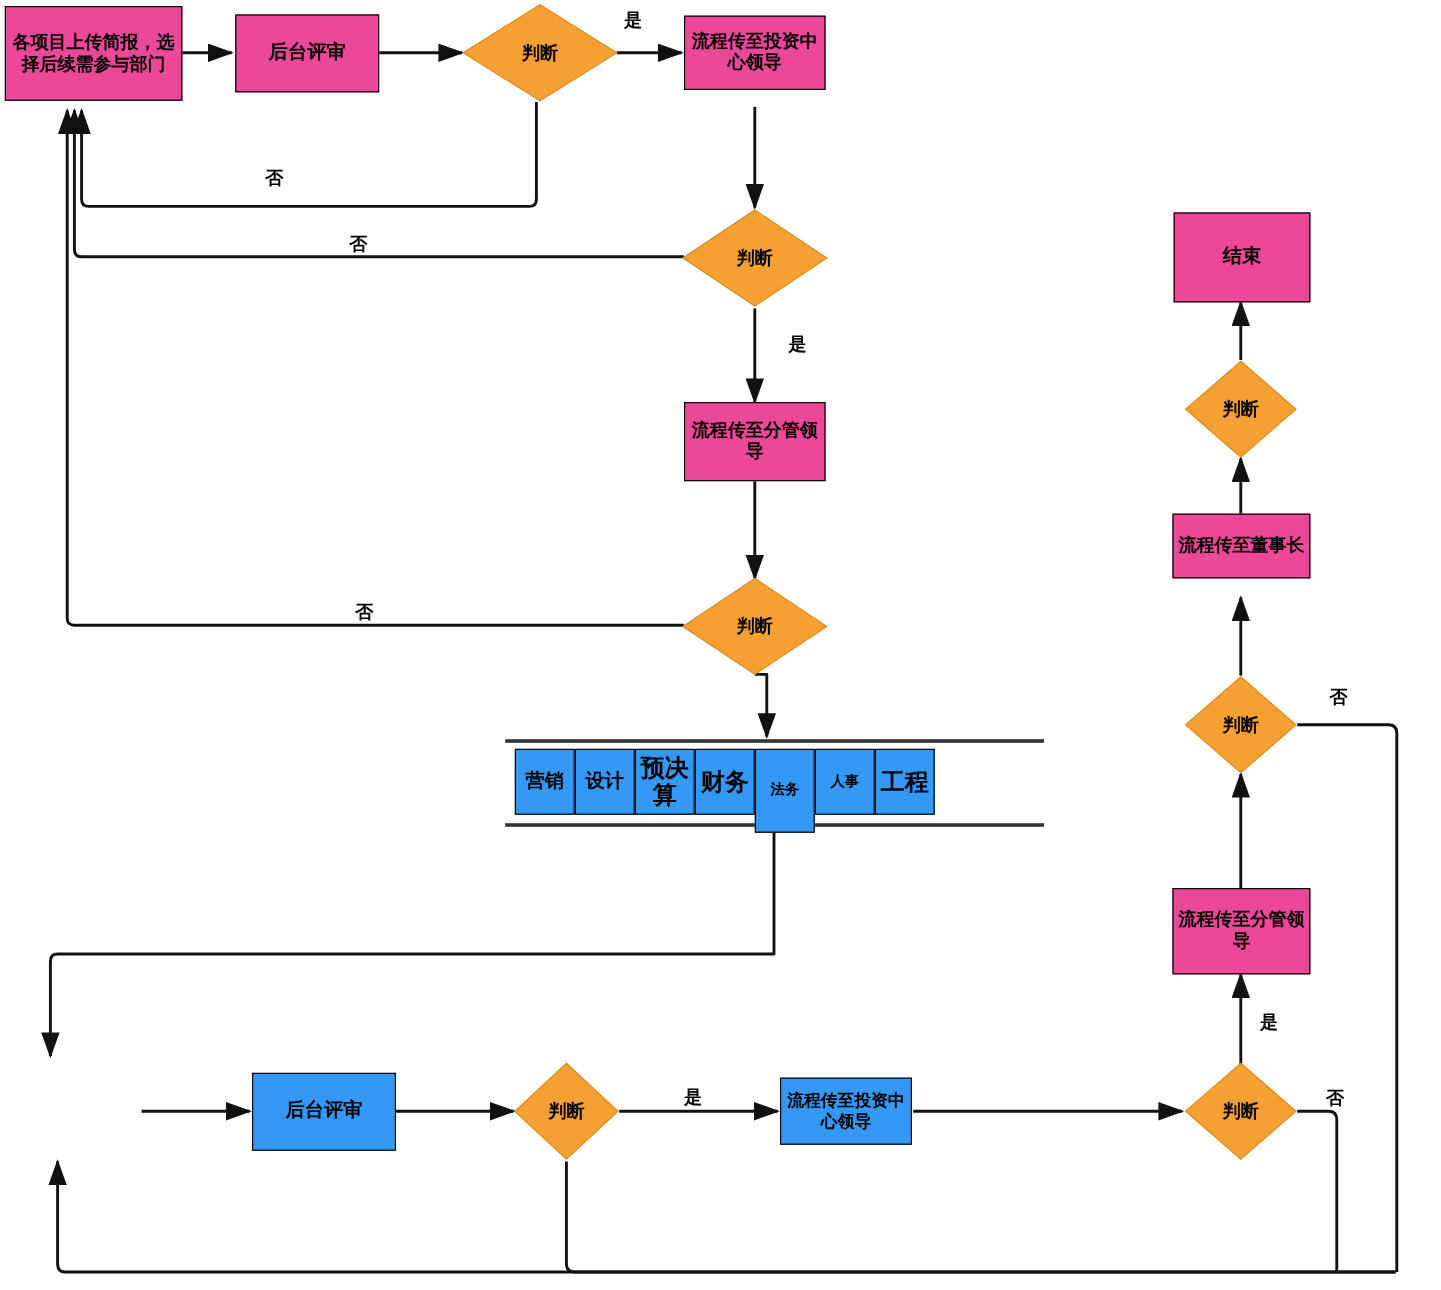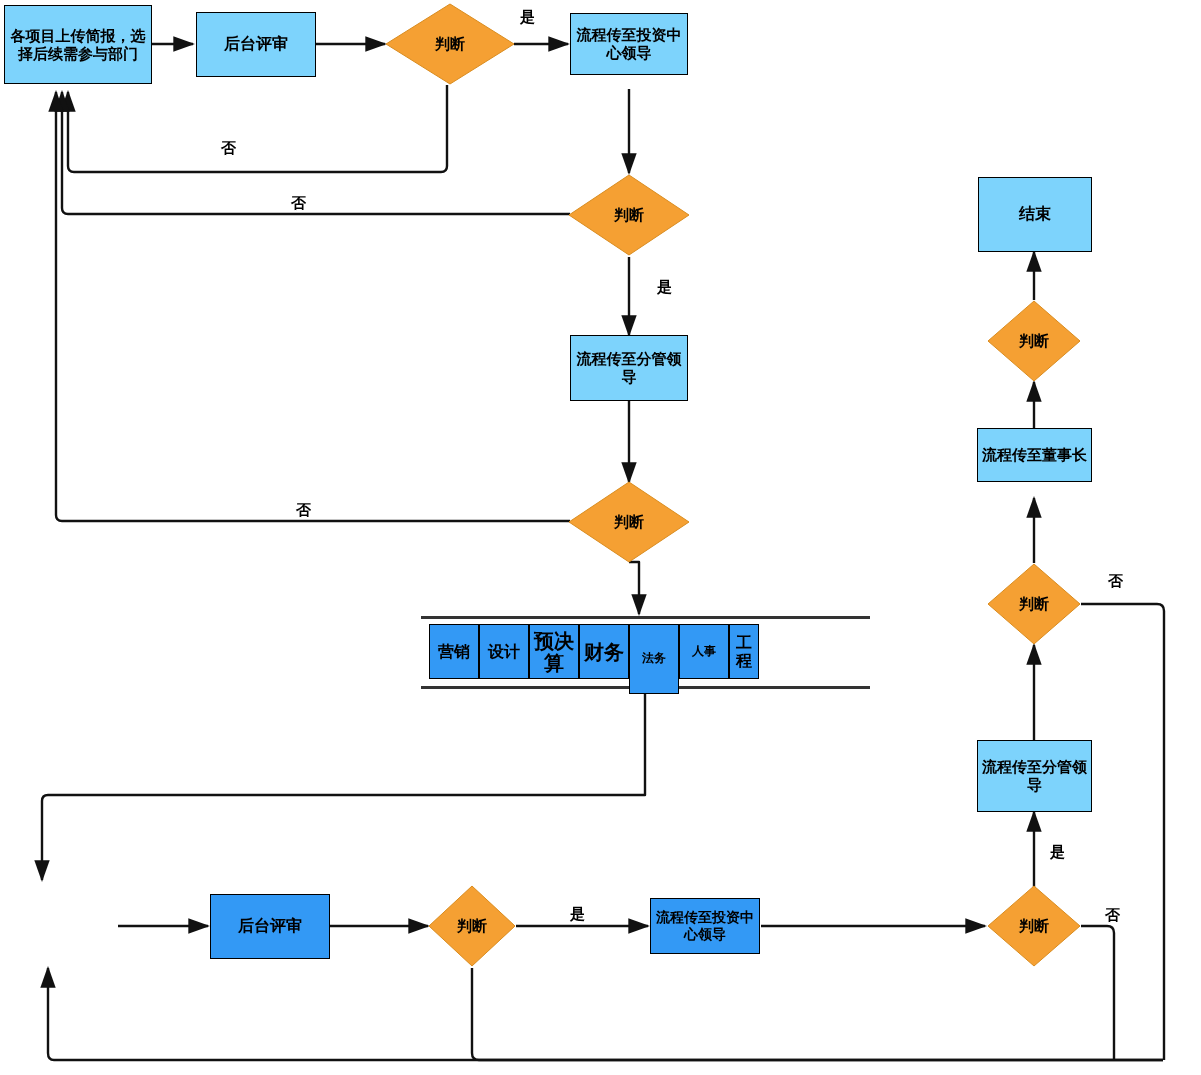--- a/index.html
+++ b/index.html
@@ -25,21 +25,21 @@
     justify-content: center;
     text-align: center;
     font-weight: bold;
     color: #000000;
     line-height: 1.18;
     white-space: pre-line;
   }
   .rect {
     border: 1px solid #000000;
   }
-  .teal { background: #7dd3fc; }
+  .teal { background: #ec4899; }
   .blue { background: #3399F5; }
 
   .diamond {
     position: absolute;
     box-sizing: border-box;
   }
   .diamond .dshape {
     position: absolute;
     left: 0; top: 0;
     width: 100%; height: 100%;
@@ -187,21 +187,21 @@
   <div class="band-line" style="left:421px; top:616px; width:449px;"></div>
   <div class="band-line" style="left:421px; top:686px; width:449px;"></div>
 
   <div class="dept-row" style="left:429px; top:624px; ">
     <div class="dept-box" style="width:50px; height:55px; font-size:16px;">营销</div>
     <div class="dept-box" style="width:50px; height:55px; font-size:16px;">设计</div>
     <div class="dept-box" style="width:50px; height:55px; font-size:20px;">预决算</div>
     <div class="dept-box" style="width:50px; height:55px; font-size:20px;">财务</div>
     <div class="dept-box" style="width:50px; height:70px; font-size:12px;">法务</div>
     <div class="dept-box" style="width:50px; height:55px; font-size:12px;">人事</div>
-    <div class="dept-box" style="width:30px; height:55px; font-size:16px;">工程</div>
+    <div class="dept-box" style="width:50px; height:55px; font-size:20px;">工程</div>
   </div>
 
 
   <div class="node rect blue" style="left:210px; top:894px; width:120px; height:65px; font-size:16px;">后台评审</div>
 
   <div class="diamond" style="left:428px; top:885px; width:88px; height:82px;">
     <svg class="dshape" viewBox="0 0 88 82" preserveAspectRatio="none">
       <polygon points="44,1 87,41 44,81 1,41" fill="#F5A033" stroke="#D98C1F" stroke-width="1"></polygon>
     </svg>
     <div class="dlabel" style="font-size:15px;">判断</div>

